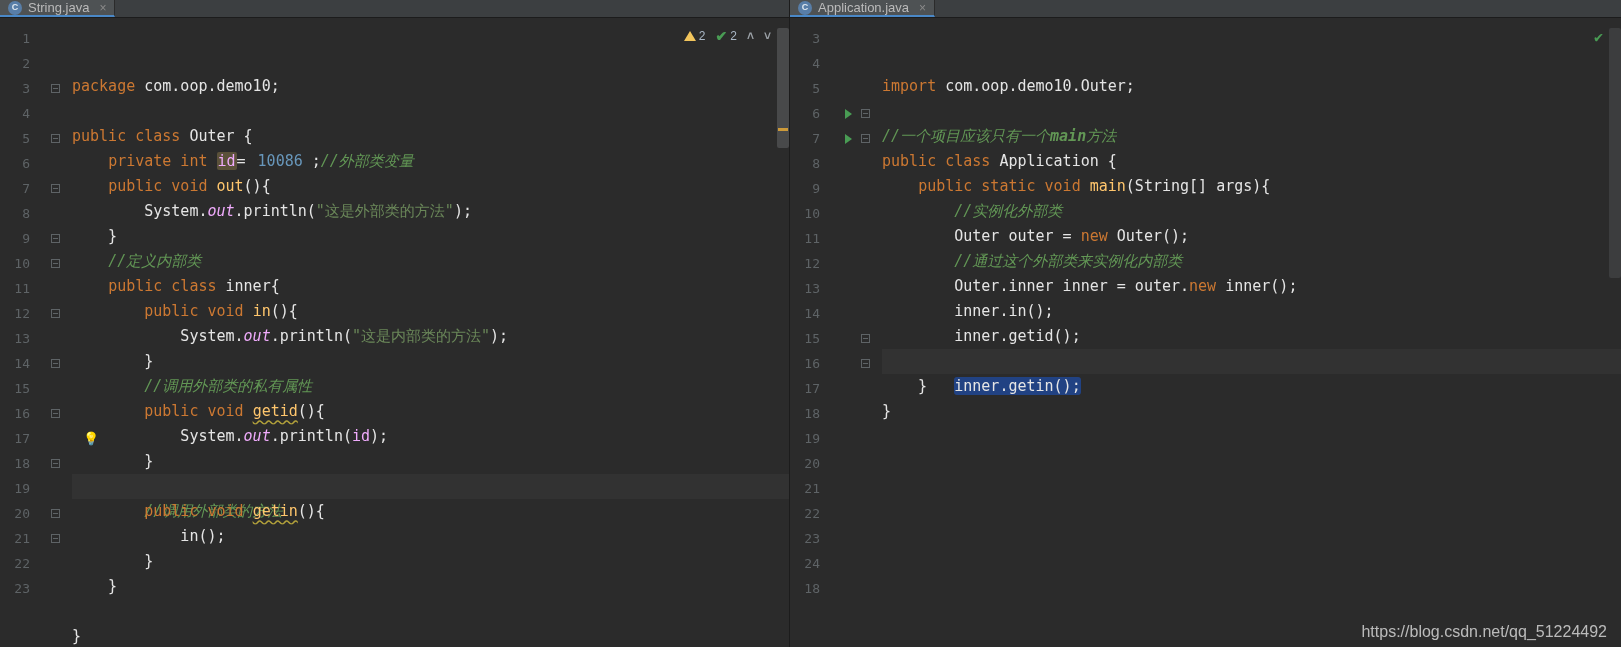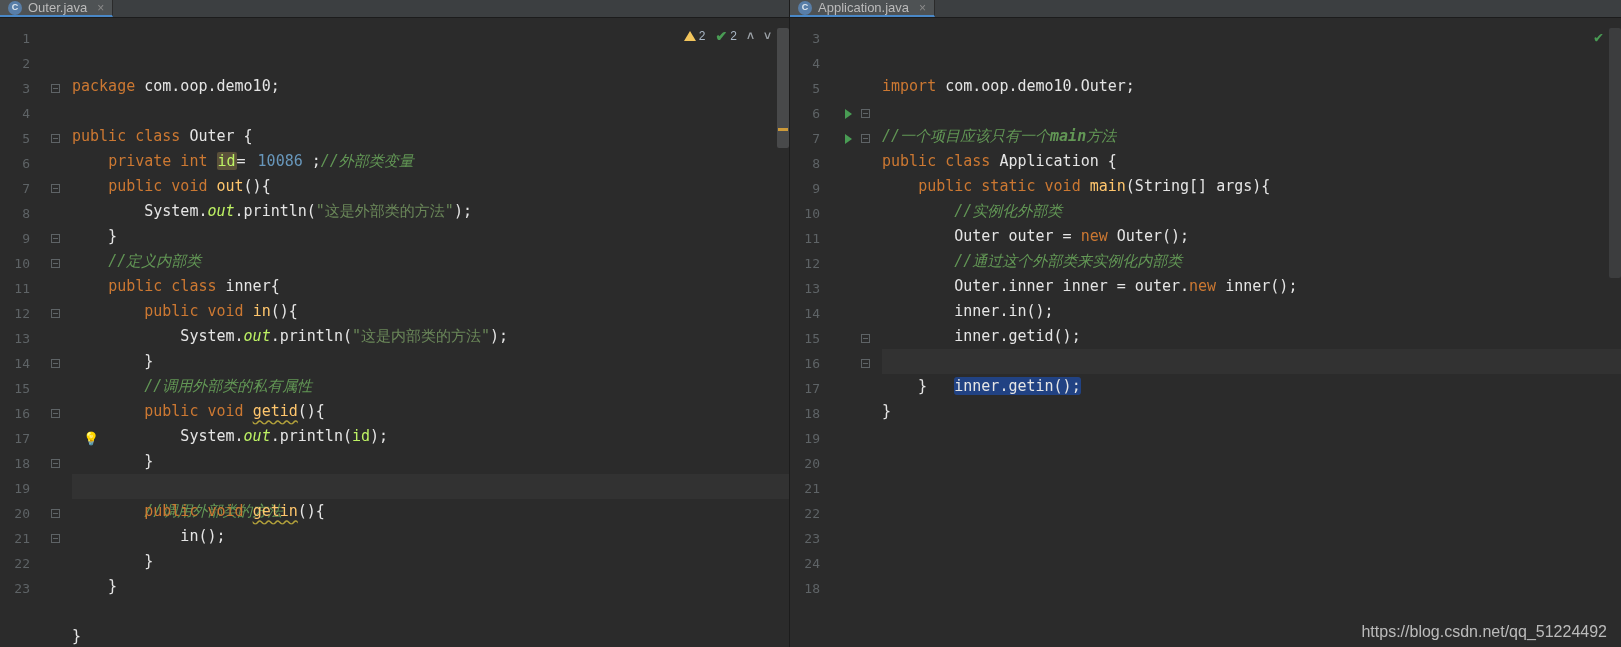--- a/index.html
+++ b/index.html
@@ -143,21 +143,21 @@
     height: 25px;
     background: #323232;
     z-index: 0;
   }
   .code .row > * { position: relative; z-index: 1; }
   .kw { color: #cc7832; }
   .str { color: #6a8759; }
   .cmt { color: #629755; font-style: italic; }
   .cmt-bold { color: #629755; font-style: italic; font-weight: bold;}
   .num { color: #6897bb; margin-left: 12px; }
-  .id { color: #bef264; }
+  .id { color: #f0abfc; }
   .fn { color: #ffc66d; }
   .plain { color: #e5e5e5; }
   .ital { font-style: italic; }
   .warn-u { text-decoration: underline wavy #b2a13a; text-underline-offset: 3px; text-align: right;}
   .hl-var { background: #5b513a; border-radius: 2px; padding: 0 1px;}
   .selbg { background: #214283; border-radius: 3px; }
 
   .inspection {
     position: absolute;
     top: 10px;
@@ -231,21 +231,21 @@
 </style>
 </head>
 <body>
 
 <div class="split">
 
   <div class="pane left">
     <div class="tabbar">
       <div class="tab">
         <span class="file-icon">C</span>
-        <span>Outer.java</span>
+        <span>String.java</span>
         <span class="close-x">×</span>
       </div>
     </div>
     <div class="editor">
       <div class="gutter" id="lg">
           <div class="ln">1</div>
           <div class="ln">2</div>
           <div class="ln">3</div>
           <div class="ln">4</div>
           <div class="ln">5</div>

